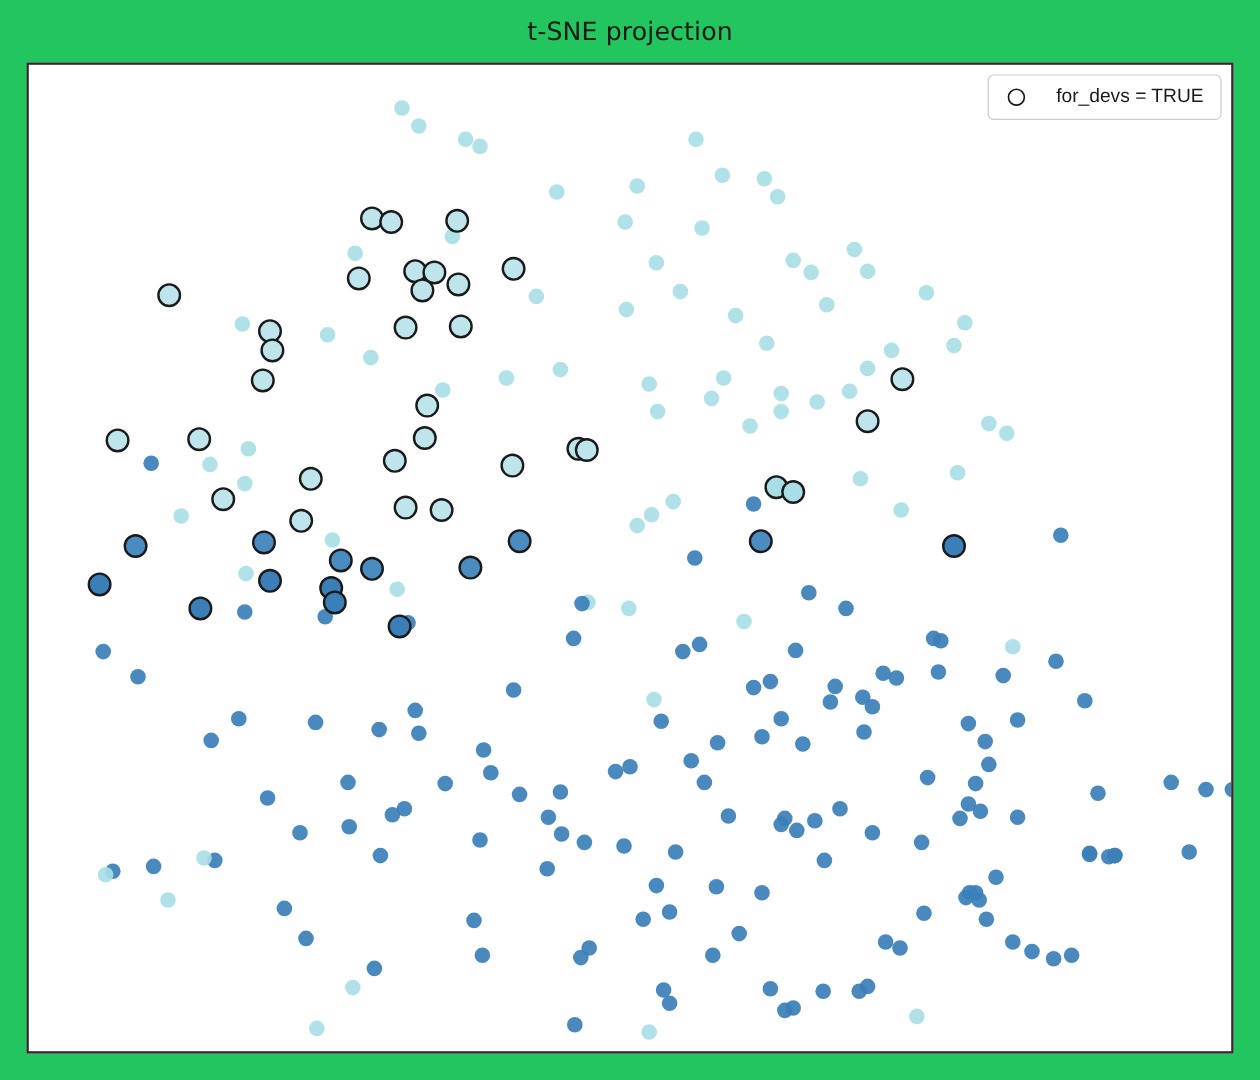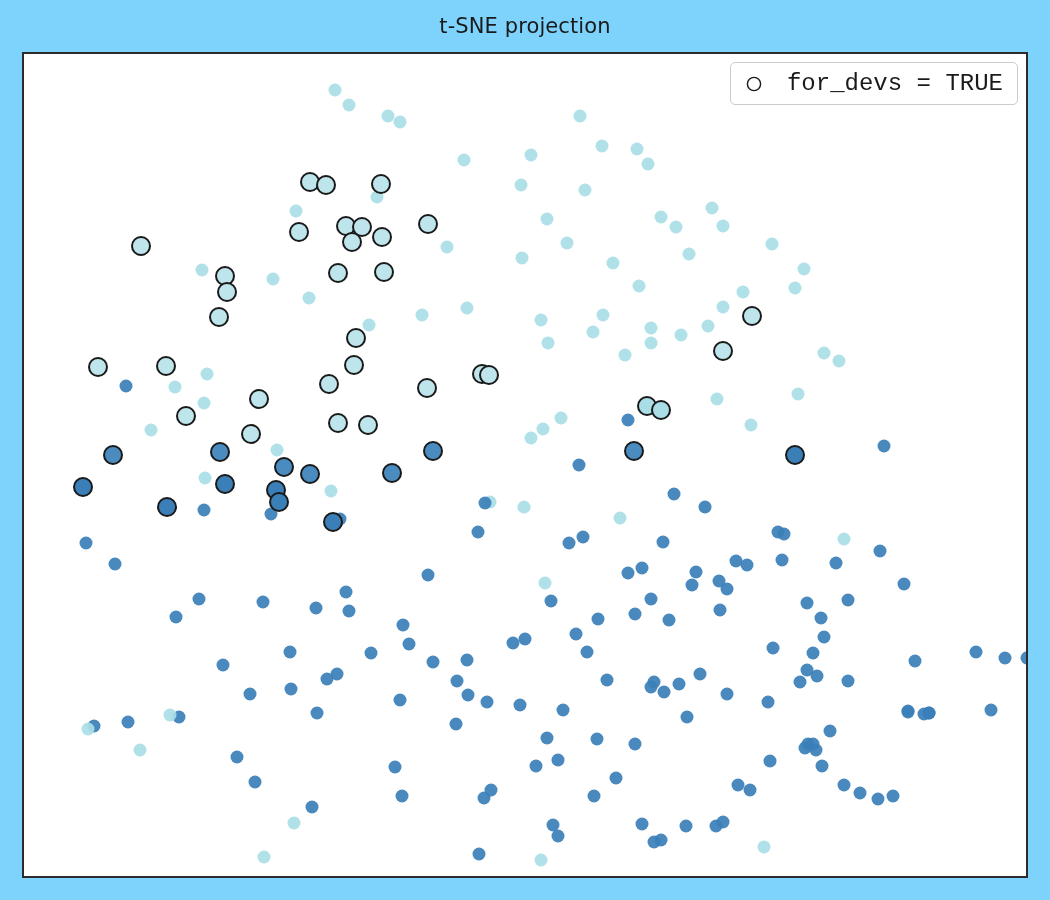--- a/index.html
+++ b/index.html
@@ -1,38 +1,38 @@
 <!DOCTYPE html>
 <html><head>
 <meta charset="utf-8">
 <title>t-SNE projection</title>
 <style>
   html,body{margin:0;padding:0;background:#ffffff;}
   body{width:1050px;height:900px;font-family:"DejaVu Sans","Liberation Sans",sans-serif;overflow:hidden;}
-  #figure{position:relative;width:1050px;height:900px;background:#7dd3fc;}
+  #figure{position:relative;width:1050px;height:900px;background:#22c55e;}
   #chart-title{
     position:absolute;left:0;top:14px;width:1050px;text-align:center;
     font-size:21px;color:#1a1a1a;letter-spacing:0.1px;font-family:"DejaVu Sans","Liberation Sans",sans-serif;
   }
   #plot-area{
     position:absolute;left:22px;top:52px;width:1006px;height:826px;
     border:2.1px solid #2b2b2b;background:#ffffff;box-sizing:border-box;
   }
   #points-layer{position:absolute;left:0;top:0;width:100%;height:100%;overflow:hidden;}
   #points-svg{position:absolute;left:0;top:0;}
   #legend-box{
     position:absolute;right:8px;top:8px;
     background:#ffffff;border:1.2px solid #cccccc;border-radius:5px;
     padding:7px 14px 7px 12px;display:flex;align-items:center;gap:22px;
     box-sizing:border-box;
   }
   #legend-marker{display:block;}
   #legend-label{
-    font-size:24px;color:#1a1a1a;white-space:nowrap;
-    font-family:Liberation Mono, monospace;
+    font-size:16px;color:#1a1a1a;white-space:nowrap;
+    font-family:Liberation Sans, sans-serif;
   }
 </style>
 </head>
 <body>
 
 <div id="figure">
 
   <div id="chart-title">t-SNE projection</div>
 
   <div id="plot-area">

